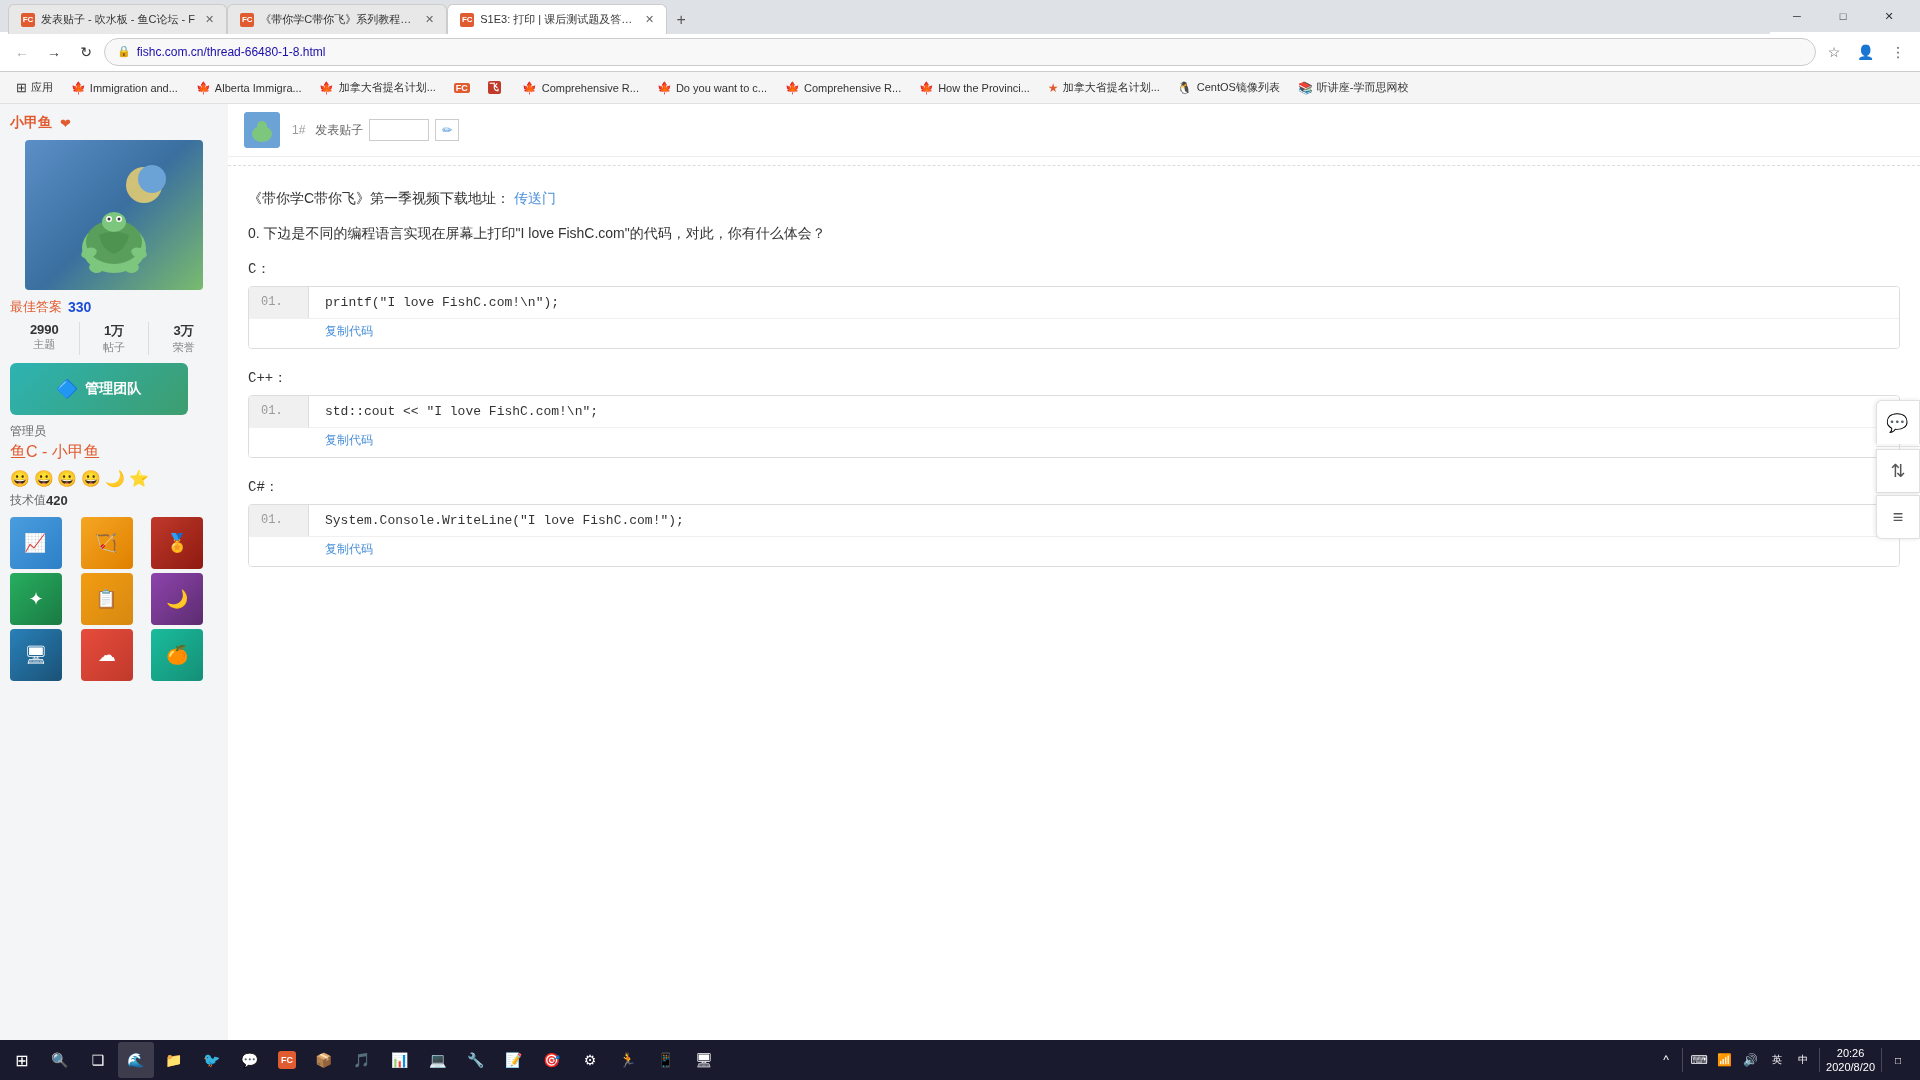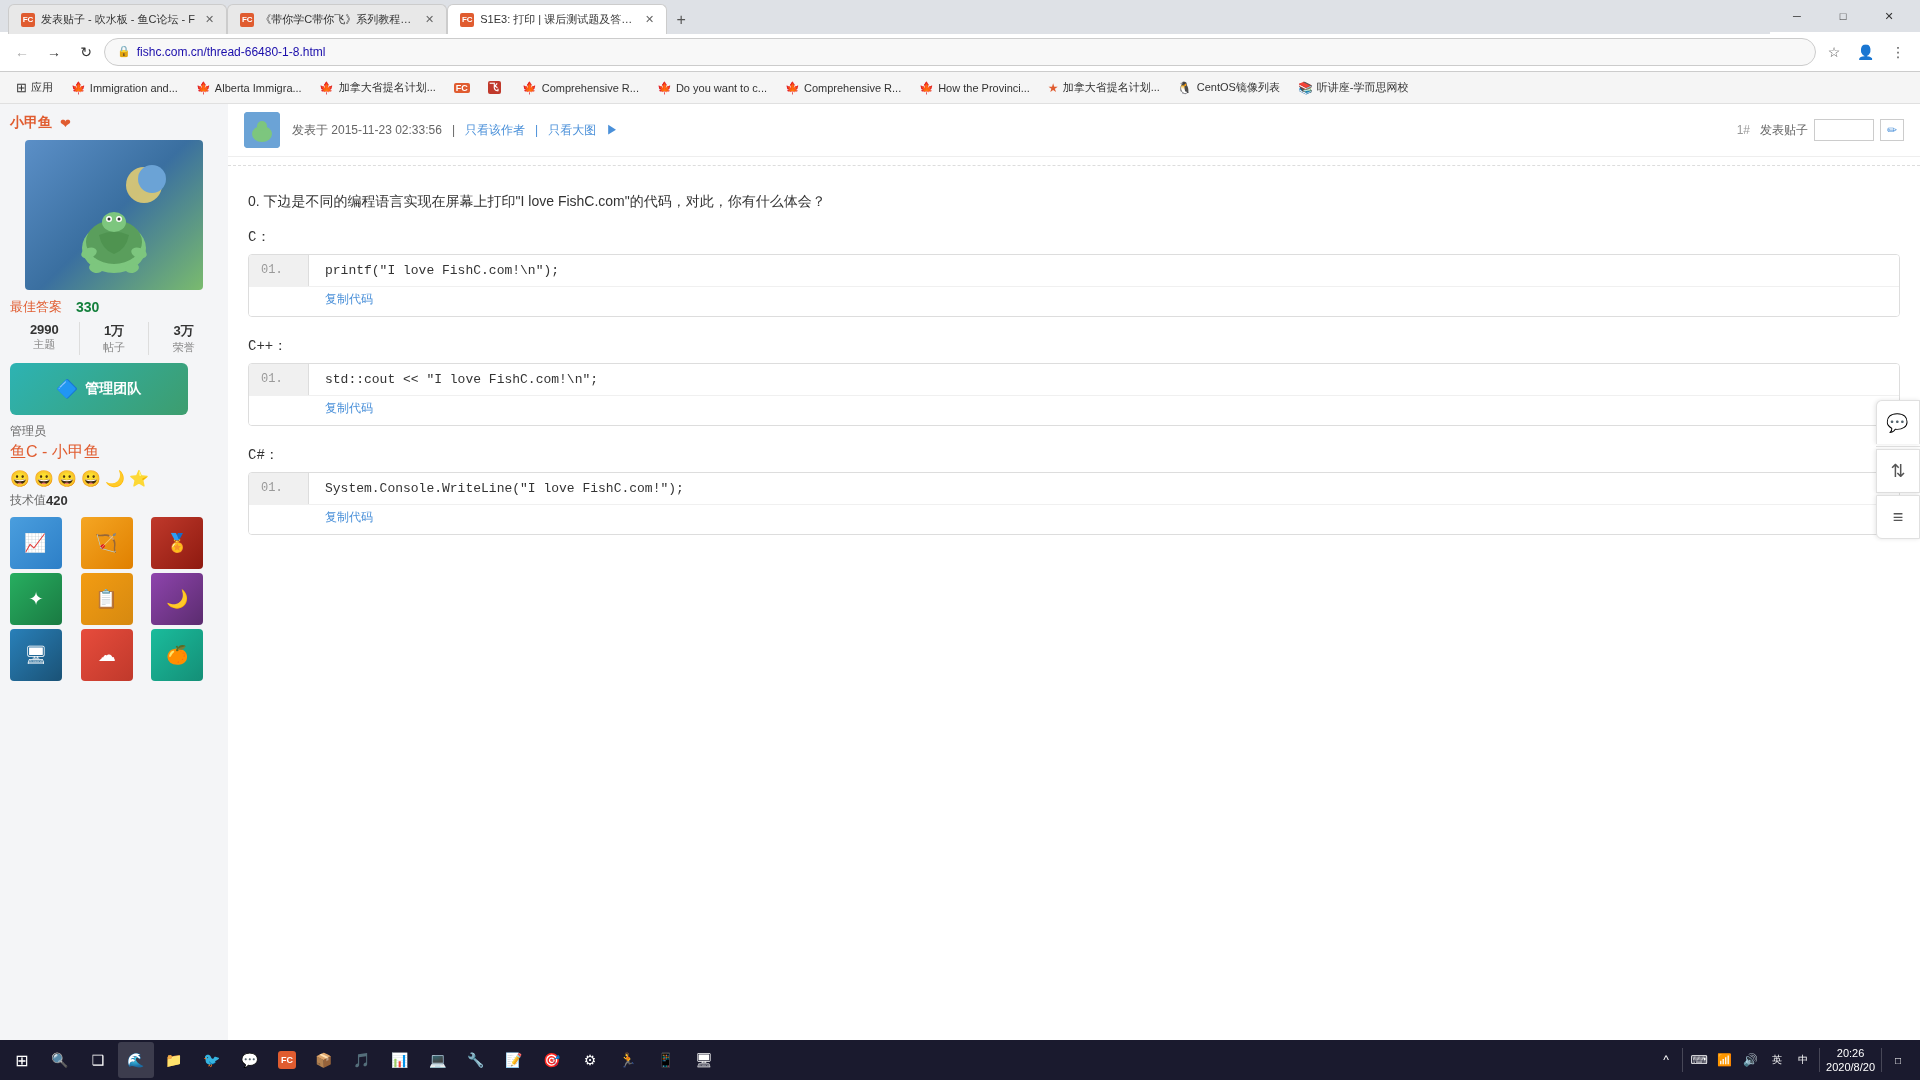--- a/index.html
+++ b/index.html
@@ -39,21 +39,21 @@
     .sidebar { width: 228px; background: #f4f5f7; padding: 10px; flex-shrink: 0; overflow-y: auto; }
     .user-header { display: flex; align-items: center; gap: 8px; margin-bottom: 8px; }
     .user-name-tag { color: #e05c30; font-size: 14px; font-weight: bold; display: flex; align-items: center; gap: 4px; }
     .heart-icon { color: #e05c30; font-size: 13px; }
     .user-avatar { width: 178px; height: 150px; margin: 0 auto; display: block; border-radius: 4px; overflow: hidden; background: #6ba3d6; position: relative; }
     .avatar-img { width: 100%; height: 100%; background: linear-gradient(135deg, #5b8fc7 0%, #3a6fa0 50%, #7abb6e 100%); display: flex; align-items: flex-end; justify-content: center; }
 
     .user-stats { margin-top: 8px; }
     .best-answer-row { display: flex; align-items: center; gap: 6px; margin-bottom: 6px; }
     .best-answer-label { color: #e05c30; font-size: 13px; }
-    .best-answer-count { color: #15803d; font-size: 14px; font-weight: bold; margin-left: 8px; }
+    .best-answer-count { color: #1d4ed8; font-size: 14px; font-weight: bold; }
     .stats-row { display: flex; gap: 0; margin-bottom: 8px; }
     .stat-item { flex: 1; text-align: center; }
     .stat-number { font-size: 13px; color: #333; font-weight: bold; }
     .stat-label { font-size: 11px; color: #888; }
     .stat-divider { width: 1px; background: #ddd; }
 
     .manage-banner { width: 178px; height: 52px; background: linear-gradient(135deg, #2db3b3, #3d9d6e); border-radius: 6px; display: flex; align-items: center; justify-content: center; color: white; font-size: 14px; font-weight: bold; margin: 8px 0; gap: 6px; }
     .admin-section { margin-top: 6px; }
     .admin-label { color: #666; font-size: 12px; margin-bottom: 2px; }
     .admin-name { color: #e05c30; font-size: 16px; margin-bottom: 6px; }
@@ -315,45 +315,38 @@
   <div class="main-content">
 
     <div class="post-header">
       <div class="post-header-avatar">
         <svg width="36" height="36" viewBox="0 0 36 36">
           <rect width="36" height="36" fill="#6ba3d6"></rect>
           <ellipse cx="18" cy="22" rx="10" ry="8" fill="#7dc67e"></ellipse>
           <circle cx="18" cy="14" r="5" fill="#7dc67e"></circle>
         </svg>
       </div>
-      <div class="post-meta">
-        <span class="post-date">发表于  2015-11-23 02:33:56</span>
-        &nbsp;&nbsp;|&nbsp;&nbsp;
-        <span class="post-actions" style="display:inline;">
-          <a href="#" style="color:#4a90d9;text-decoration:none;font-size:12px;">只看该作者</a>
-          &nbsp;&nbsp;|&nbsp;&nbsp;
-          <a href="#" style="color:#4a90d9;text-decoration:none;font-size:12px;">只看大图</a>
-          &nbsp;
-          <span style="color:#4a90d9;cursor:pointer;">▶</span>
-        </span>
-      </div>
       <div style="display:flex;align-items:center;gap:10px;">
         <span style="color:#999;font-size:12px;">1#</span>
         <div class="elevator-section">
           <span>发表贴子</span>
           <input class="elevator-input" type="text" style="">
           <div class="elevator-btn">✏</div>
         </div>
       </div>
     </div>
 
     <hr class="separator-line">
 
     <div class="post-body">
 
+      <div class="post-section">
+        <span>《带你学C带你飞》第一季视频下载地址：</span>
+        <a href="#" class="video-link">传送门</a>
+      </div>
 
 
       <div class="question-text">0. 下边是不同的编程语言实现在屏幕上打印"I love FishC.com"的代码，对此，你有什么体会？</div>
 
       <div class="lang-label">C：</div>
       <div class="code-block">
         <div class="code-row">
           <div class="code-line-num">01.</div>
           <div class="code-content">printf("I love FishC.com!\n");</div>
         </div>

